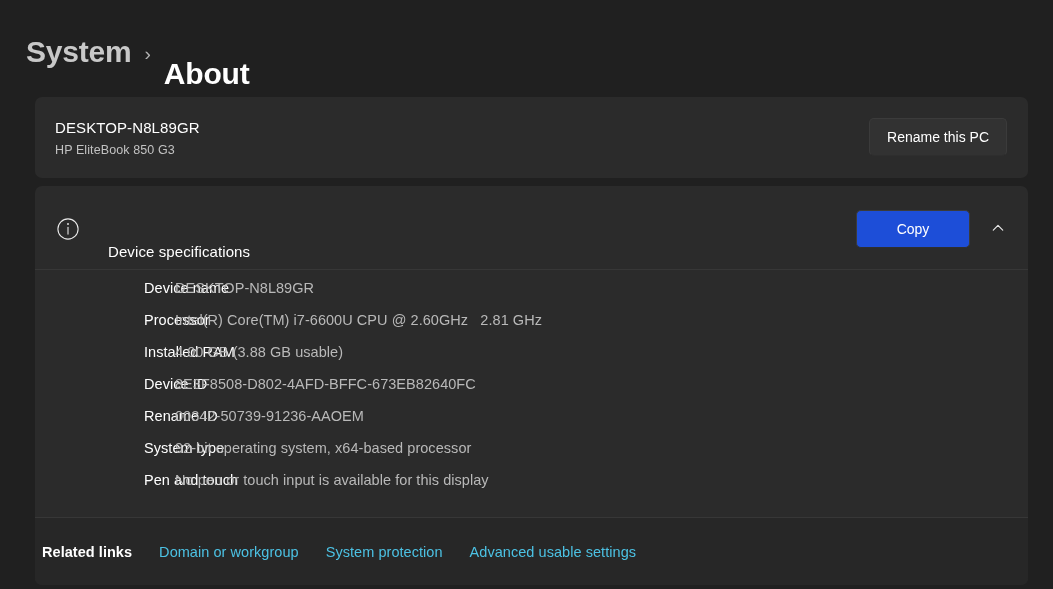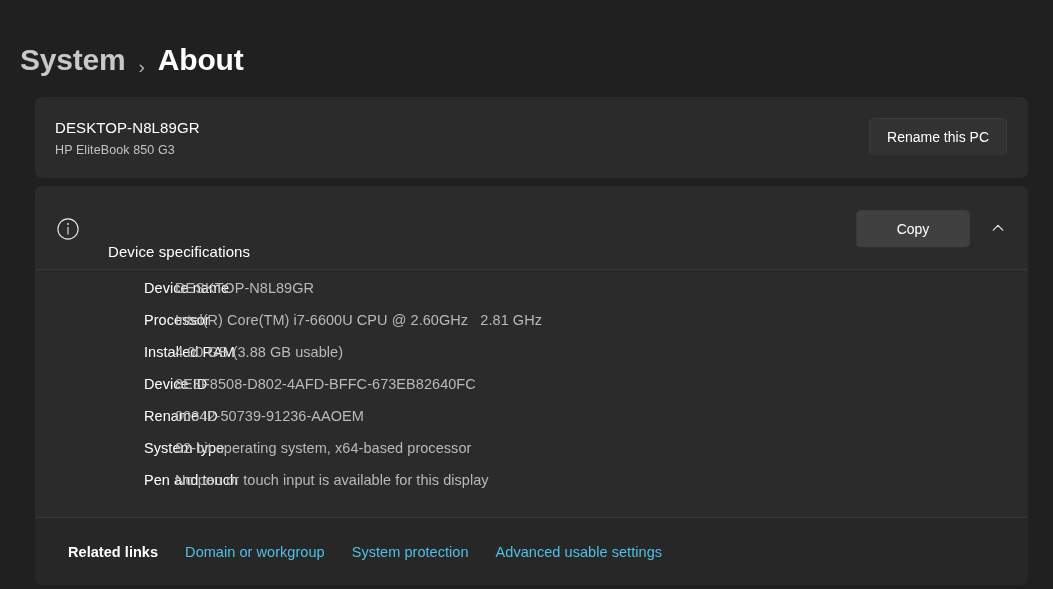--- a/index.html
+++ b/index.html
@@ -12,24 +12,24 @@
   }
   body {
     font-family: "Liberation Sans", sans-serif;
     color: #ffffff;
     -webkit-font-smoothing: antialiased;
   }
 
   
   .breadcrumb {
     position: absolute;
-    left: 20px;
+    left: 26px;
     top: 29px;
     display: flex;
-    align-items: flex-end;
+    align-items: center;
     gap: 13px;
     height: 46px;
   }
   .crumb-parent {
     font-size: 30px;
     font-weight: 600;
     color: #c8c8c8;
     letter-spacing: -0.2px;
     line-height: 1;
   }
@@ -135,21 +135,21 @@
   }
   .copy-btn {
     position: absolute;
     right: 58px;
     top: 24px;
     height: 38px;
     width: 114px;
     display: flex;
     align-items: center;
     justify-content: center;
-    background: #404040;
+    background: #1d4ed8;
     border: 1px solid #3b3b3b;
     border-bottom-color: #2e2e2e;
     border-radius: 5px;
     color: #ffffff;
     font-size: 14px;
     font-family: "Liberation Sans", sans-serif;
     cursor: pointer;
     box-sizing: border-box;
   }
   .chevron-btn {
@@ -196,21 +196,21 @@
     bottom: 0;
     width: 100%;
     height: 68px;
     background: #272727;
     border-top: 1px solid #373737;
     box-sizing: border-box;
     display: flex;
     align-items: center;
   }
   .related-label {
-    margin-left: 33px;
+    margin-left: 7px;
     font-size: 14.5px;
     font-weight: 700;
     color: #ffffff;
     letter-spacing: 0.05px;
   }
   .related-links {
     display: flex;
     align-items: flex-end;
     margin-left: 27px;
     gap: 27px;

